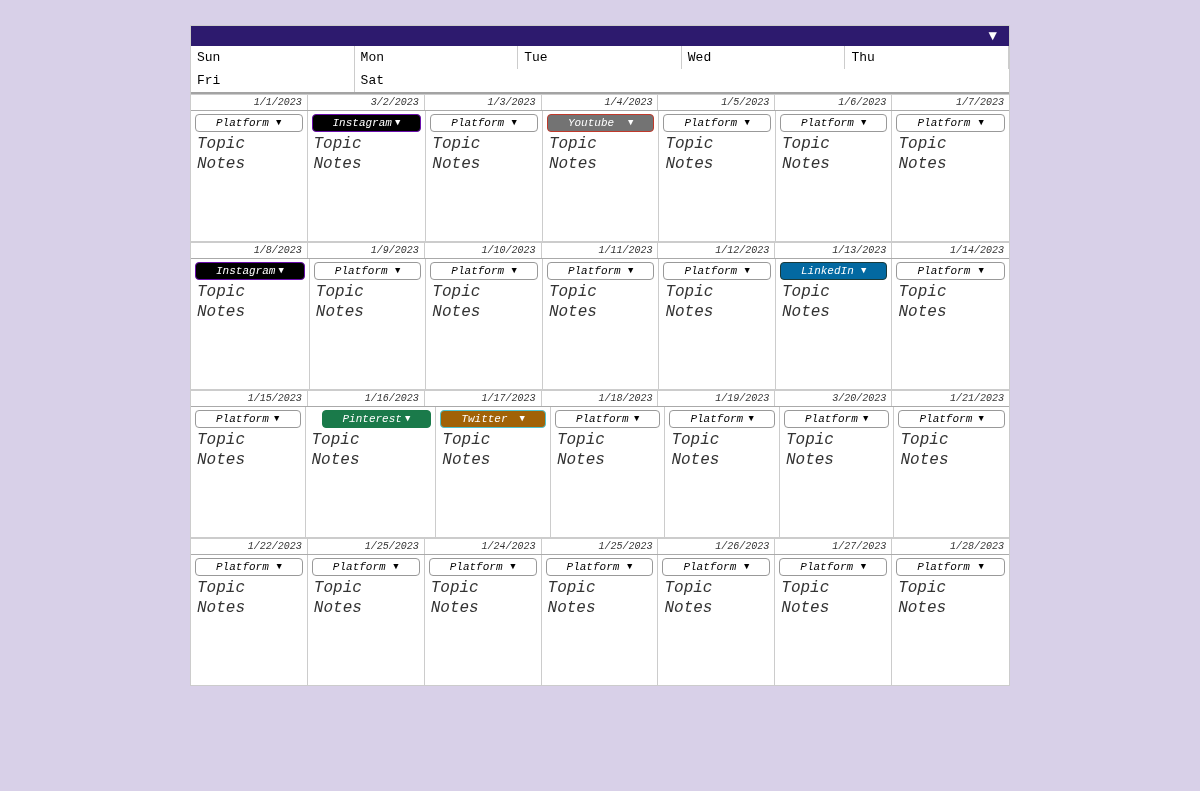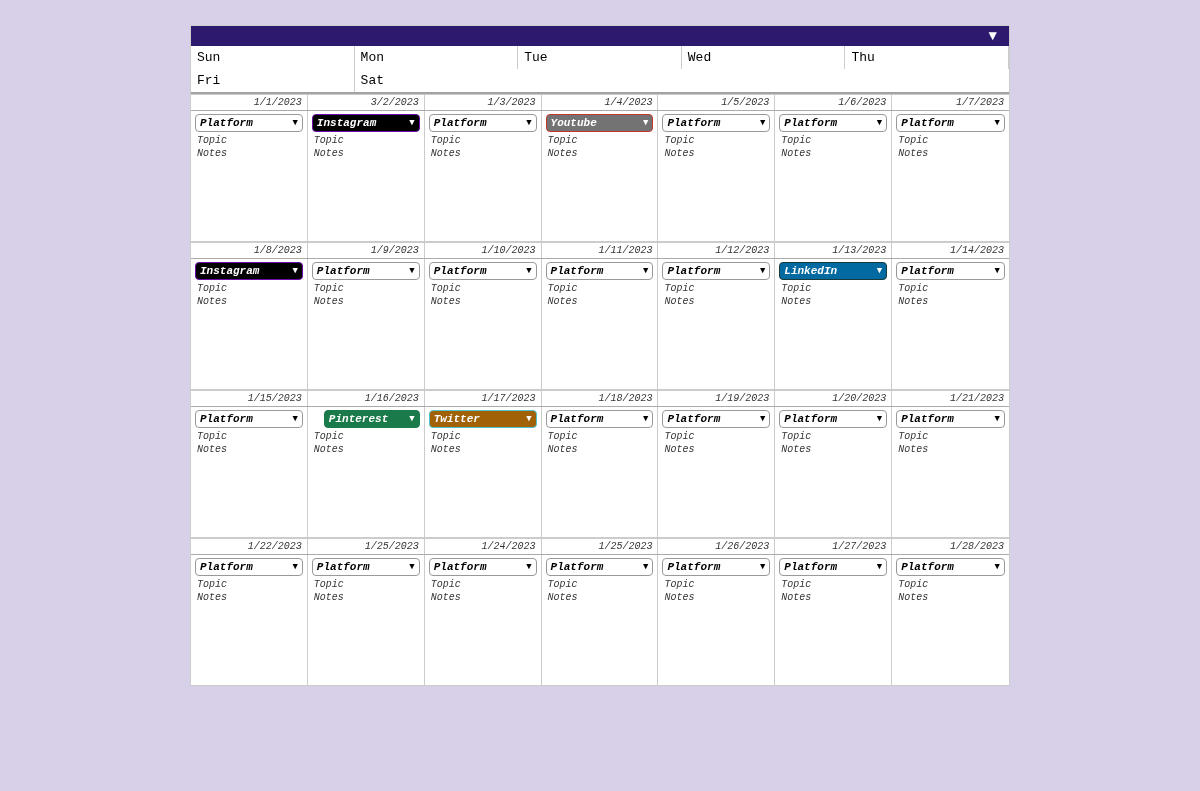--- a/index.html
+++ b/index.html
@@ -84,40 +84,40 @@
       padding: 3px 4px;
       min-height: 130px;
       vertical-align: top;
       background: #fff;
     }
     .day-cell:last-child { border-right: none; }
     .platform-dropdown {
       display: flex;
       align-items: center;
       justify-content: space-between;
-      padding: 2px 4px;
+      padding: 2px 20px;
       margin-bottom: 3px;
       font-size: 11px;
       font-style: italic;
-      font-weight: bold;
+      font-weight: normal;
       border-radius: 4px;
       min-width: 0;
       color: #000;
       background: #fff;
       border: 1px solid #999;
       cursor: pointer;
     }
     .platform-dropdown.instagram { background: #000000; color: #fff; border-color: #6a0dad; }
     .platform-dropdown.youtube { background: #737373; color: #fff; border-color: #c0392b; }
     .platform-dropdown.linkedin { background: #0369a1; color: #fff; border-color: #1a3a3a; }
     .platform-dropdown.pinterest { background: #1a7a4a; color: #fff; border-color: #1a7a4a; margin-left: 12px; }
     .platform-dropdown.twitter { background: #a16207; color: #fff; border-color: #4fc3d0; }
     .platform-dropdown .arrow { font-size: 9px; margin-left: 3px; }
     .cell-label {
-      font-size: 10px;
+      font-size: 16px;
       font-style: italic;
       color: #333;
       margin: 2px 0;
       padding-left: 2px;
     }
   </style>
 </head>
 <body>
 
 <h1 class="page-title"></h1>
@@ -272,21 +272,21 @@
           <div class="cell-label">Topic</div>
           <div class="cell-label">Notes</div>
         </div>
       </div>
       <div class="date-labels-row">
         <div class="date-label">1/15/2023</div>
         <div class="date-label">1/16/2023</div>
         <div class="date-label">1/17/2023</div>
         <div class="date-label">1/18/2023</div>
         <div class="date-label">1/19/2023</div>
-        <div class="date-label">1/20/2023</div>
+        <div class="date-label">3/20/2023</div>
         <div class="date-label">1/21/2023</div>
       </div>
       <div class="week-row">
         <div class="day-cell">
           <div class="platform-dropdown default">
             <span>Platform</span>
             <span class="arrow">▼</span>
           </div>
           <div class="cell-label">Topic</div>
           <div class="cell-label">Notes</div>

